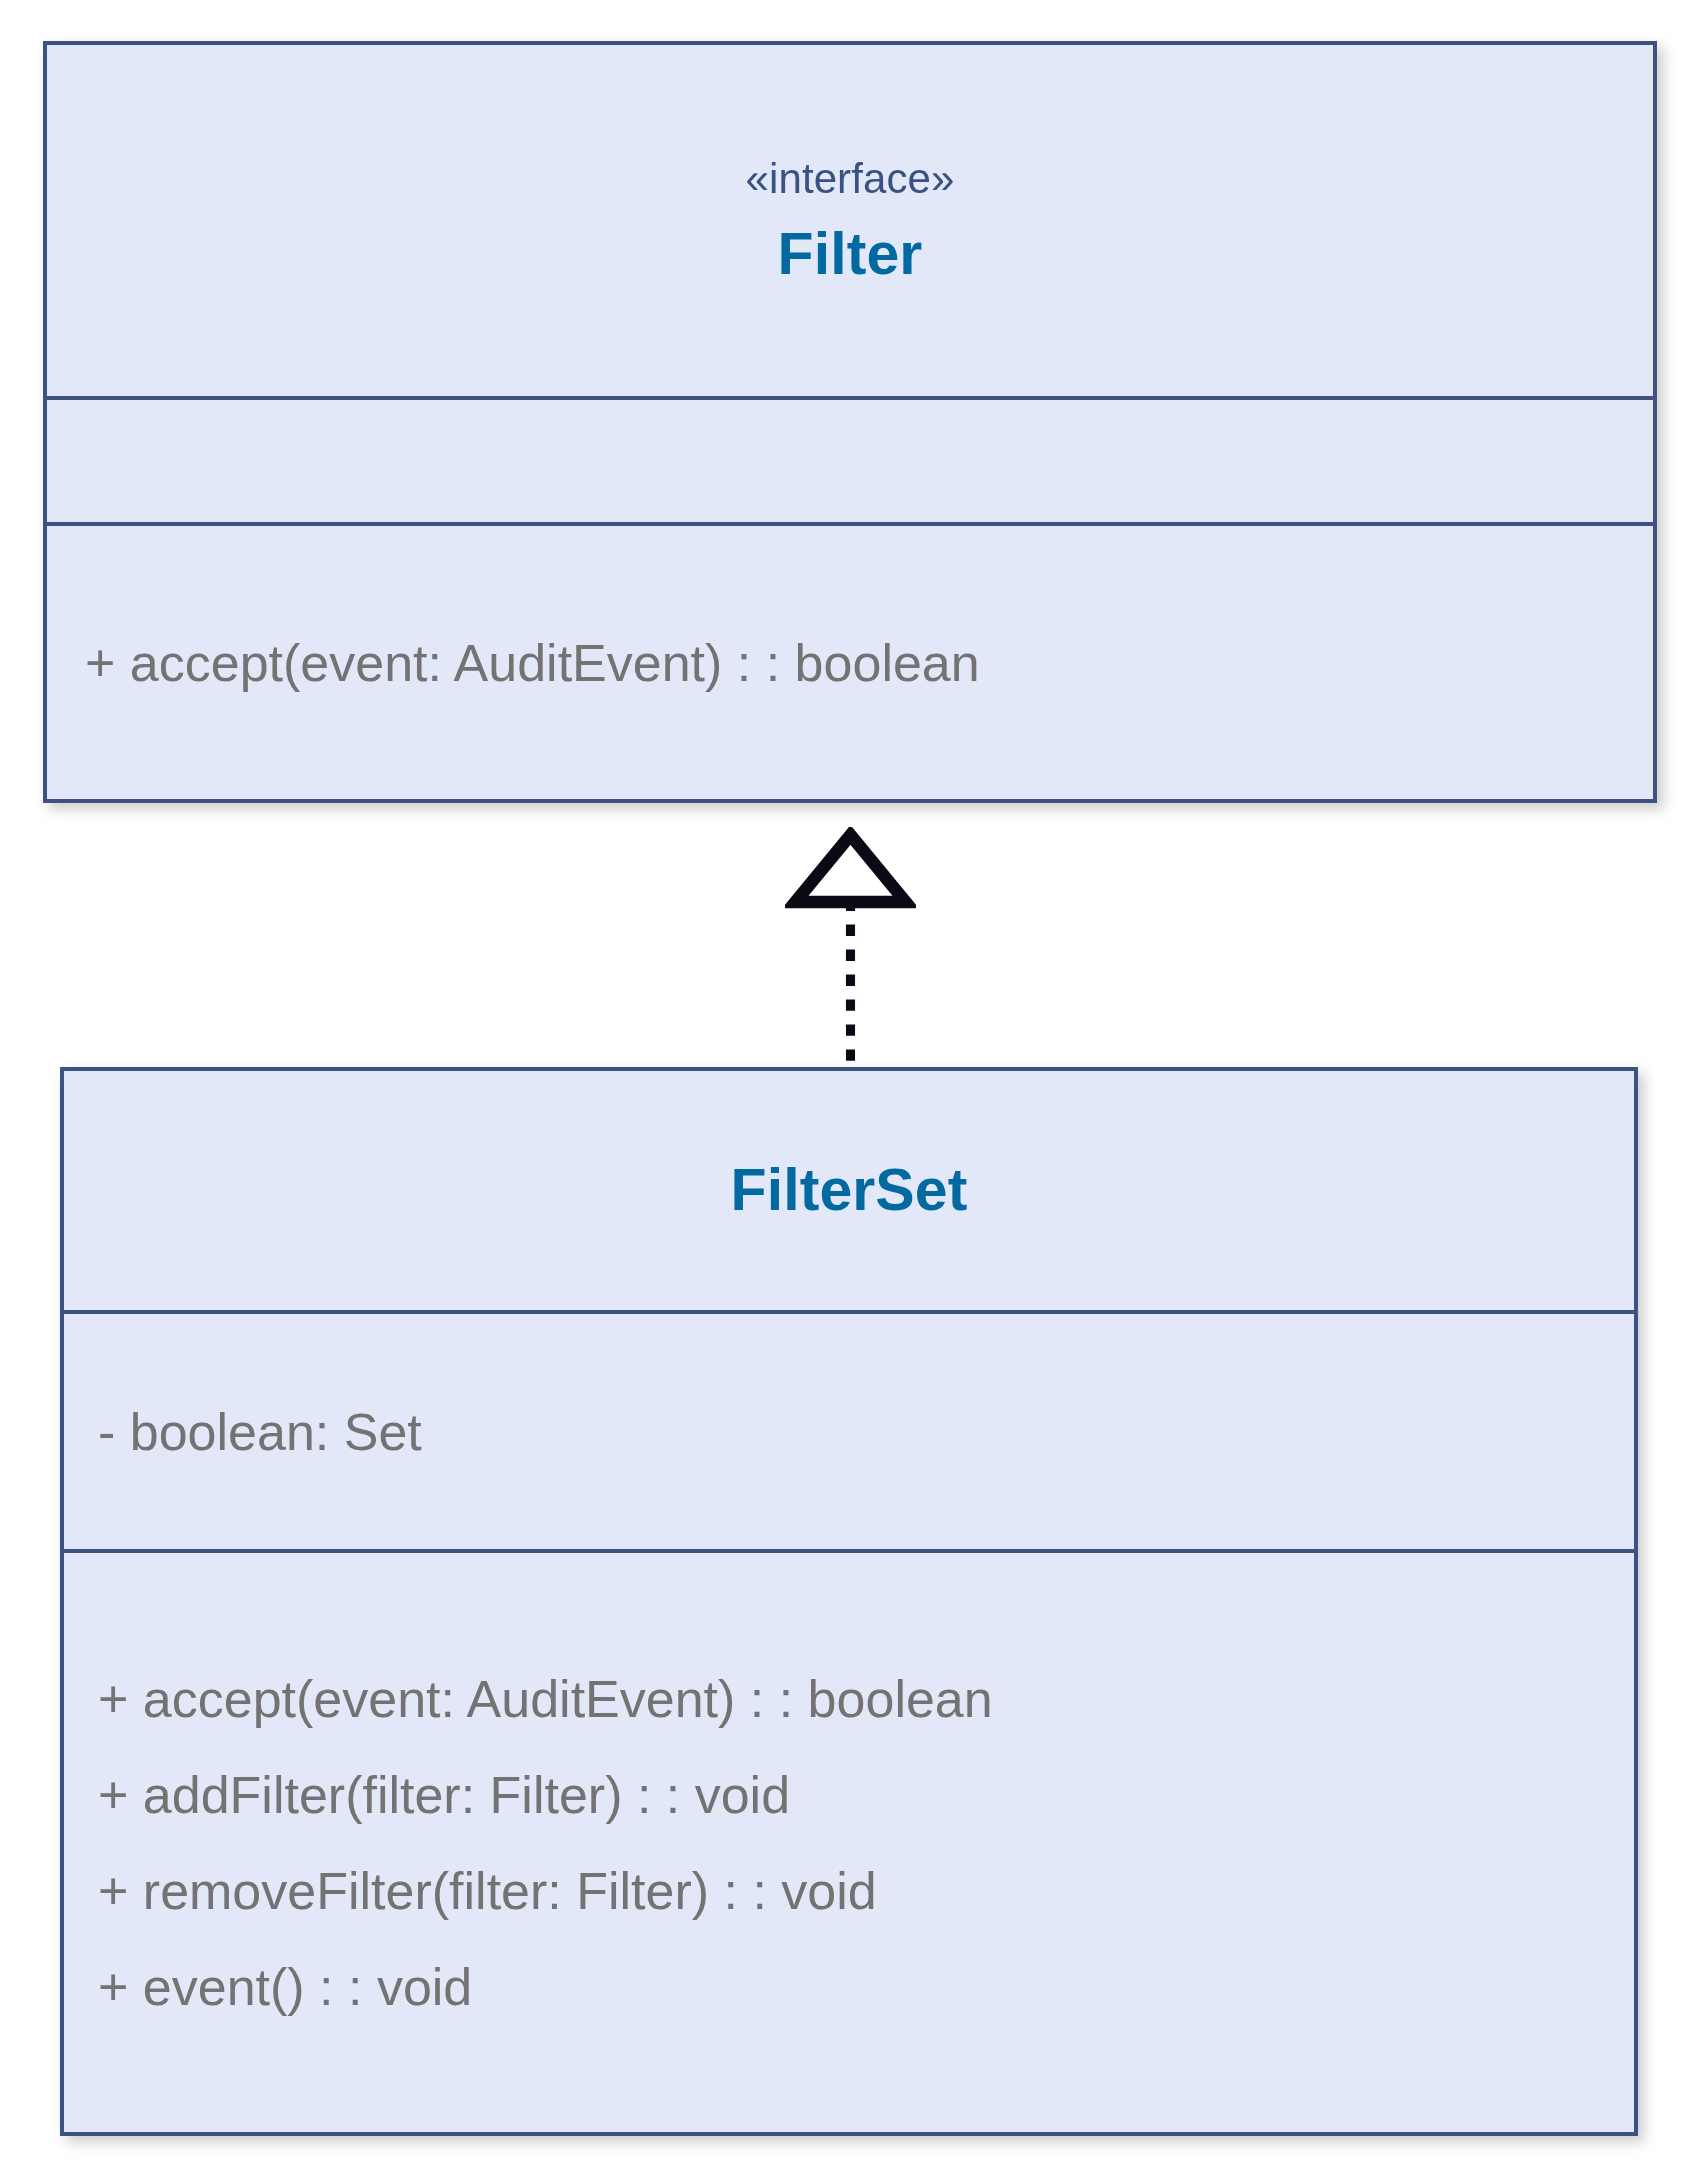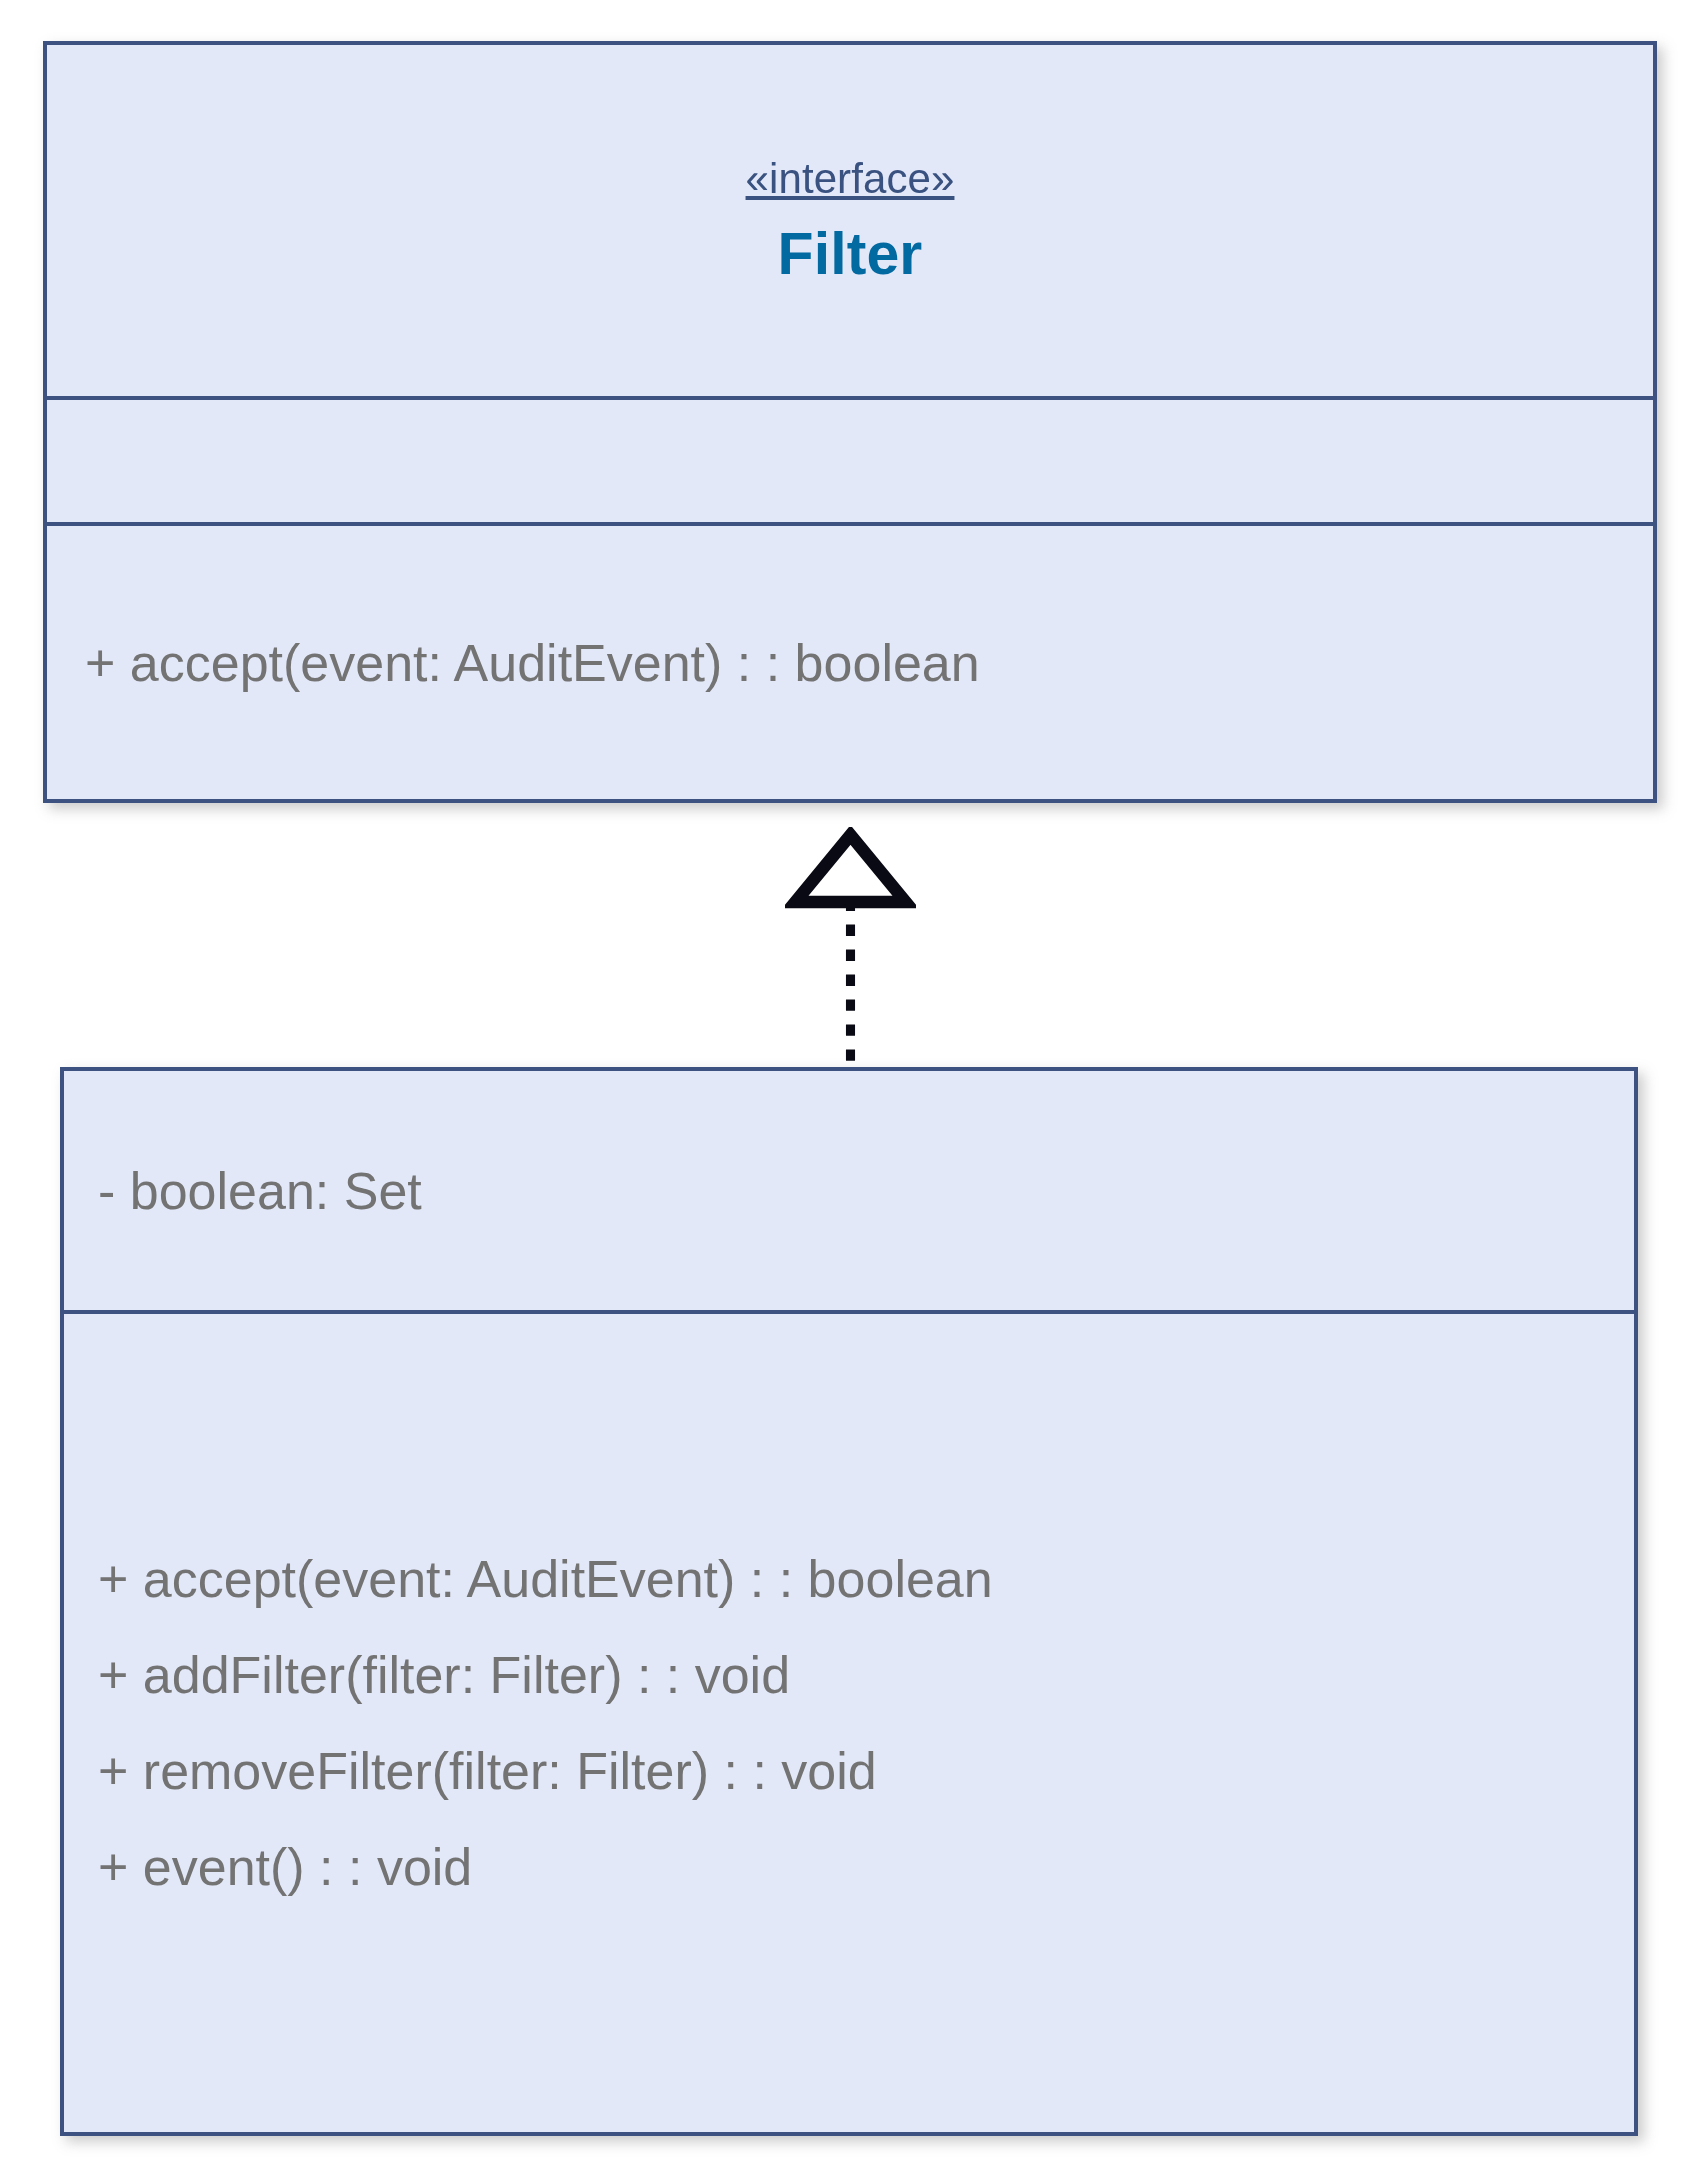--- a/index.html
+++ b/index.html
@@ -80,21 +80,21 @@
   
   #filter-class {
     left: 43px;
     top: 41px;
     width: 1614px;
     height: 762px;
   }
   #filter-class .sec-title   { height: 351px; }
   #filter-class .sec-attrs   { height: 126px; }
   #filter-class .sec-methods { flex: 1 1 auto; }
-  #filter-class .uml-stereotype { margin-bottom: 25px; text-decoration: underline; }
+  #filter-class .uml-stereotype { margin-bottom: 25px; }
   #filter-class .uml-member { padding-left: 38px; }
 
   
   #filterset-class {
     left: 60px;
     top: 1067px;
     width: 1578px;
     height: 1069px;
   }
   #filterset-class .sec-title   { height: 239px; }
@@ -134,20 +134,23 @@
 
   <svg id="realization-connector" viewBox="0 0 230 430" xmlns="http://www.w3.org/2000/svg">
 
     <line x1="115" y1="128" x2="115" y2="430" stroke="#0a0a14" stroke-width="16" stroke-dasharray="20 24"></line>
 
     <polygon points="115,14 212,132 18,132" fill="#ffffff" stroke="#0a0a14" stroke-width="22" stroke-linejoin="miter"></polygon>
   </svg>
 
   <div class="uml-class" id="filterset-class">
 
+    <div class="uml-section uml-title-section sec-title">
+      <div class="uml-classname">FilterSet</div>
+    </div>
 
     <div class="uml-section uml-members sec-attrs">
       <div class="uml-member">- boolean: Set</div>
     </div>
 
     <div class="uml-section uml-members sec-methods">
       <div class="uml-member">+ accept(event: AuditEvent) : : boolean</div>
       <div class="uml-member">+ addFilter(filter: Filter) : : void</div>
       <div class="uml-member">+ removeFilter(filter: Filter) : : void</div>
       <div class="uml-member">+ event() : : void</div>

